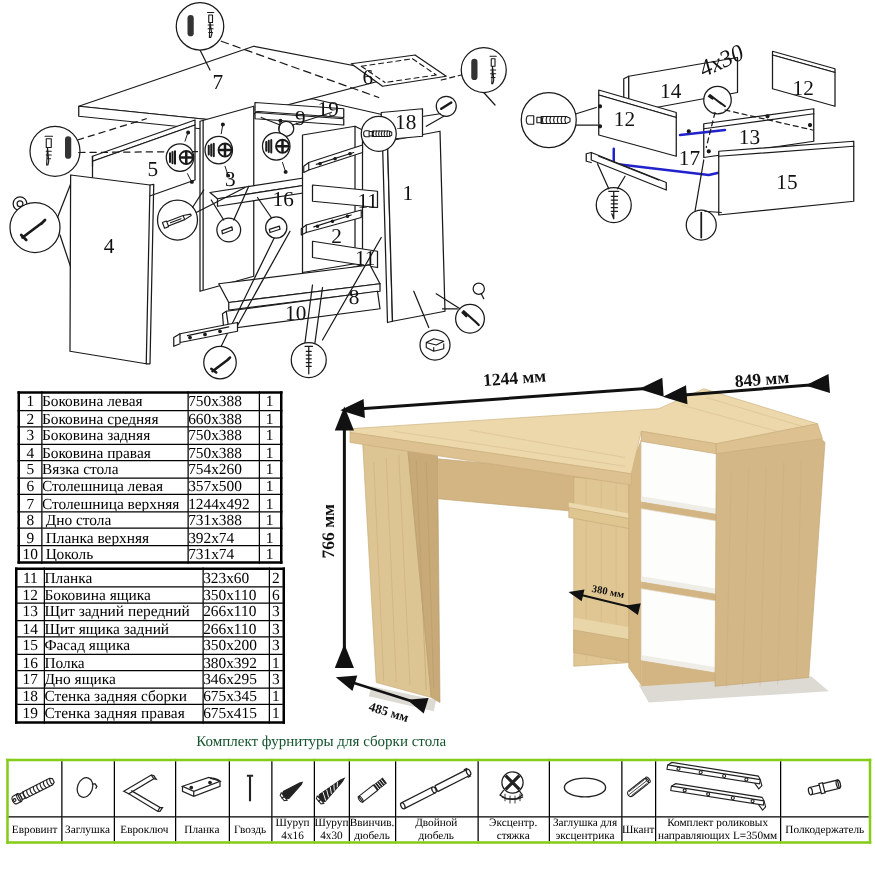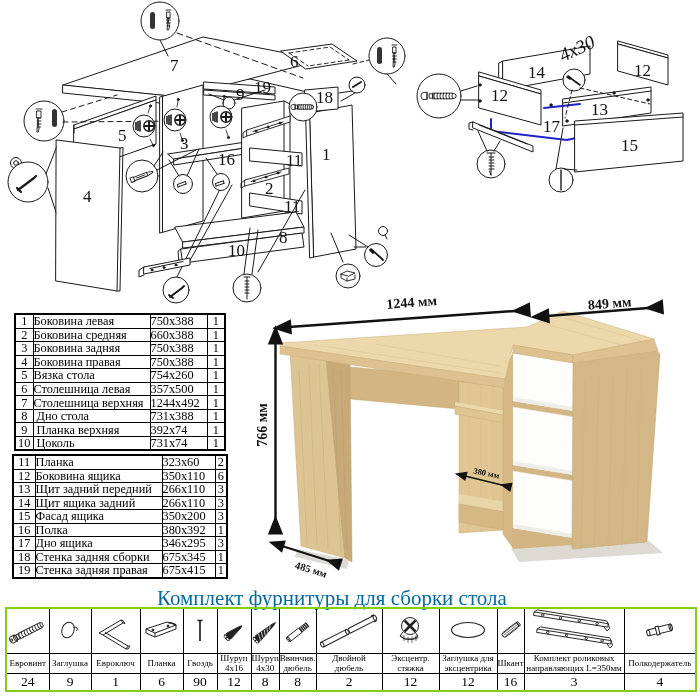--- a/index.html
+++ b/index.html
@@ -5,21 +5,21 @@
 #ta,#tb,#tc{position:absolute;border-collapse:collapse;table-layout:fixed}
 #ta td,#tb td,#tc td{border:1px solid #000;padding:0;overflow:hidden;white-space:nowrap}
 #ta{left:14px;top:313px;border:2px solid #000}
 #ta td{height:12.55px;line-height:12px;font-size:12.3px}
 #tb{left:12px;top:454px;border:2px solid #000}
 #tb td{height:12.5px;line-height:12px;font-size:12.3px}
 .n{text-align:center}
 .nm{padding-left:6px}
 .d{text-align:left}
 #tb .nm{text-align:left;padding-left:0}
-#title{position:absolute;left:157px;top:586px;font-size:21px;color:#0369a1}
+#title{position:absolute;left:157px;top:586px;font-size:12px;color:#14532d}
 #tc{left:5px;top:607px;border:2px solid #84cc16}
 #tc td{text-align:center;vertical-align:middle}
 #tc .ic svg{display:block;margin:0 auto}
 #tc .ic{height:44px}
 #tc .lbl{height:19px;font-size:9px;line-height:1.06}
 #tc .qty{height:15px;font-size:13.5px}
 #art,#desk{position:absolute}
 svg text{font-family:"Liberation Serif",serif}
 </style></head><body>
 <div id="c">
@@ -337,36 +337,20 @@
           <td class="lbl">Гвоздь</td>
           <td class="lbl">Шуруп<br>4x16</td>
           <td class="lbl">Шуруп<br>4x30</td>
           <td class="lbl">Ввинчив.<br>дюбель</td>
           <td class="lbl">Двойной<br>дюбель</td>
           <td class="lbl">Эксцентр.<br>стяжка</td>
           <td class="lbl">Заглушка для<br>эксцентрика</td>
           <td class="lbl">Шкант</td>
           <td class="lbl">Комплект роликовых<br>направляющих L=350мм</td>
           <td class="lbl">Полкодержатель</td>
-</tr>
-<tr class="qty">
-<td class="qty">24</td>
-          <td class="qty">9</td>
-          <td class="qty">1</td>
-          <td class="qty">6</td>
-          <td class="qty">90</td>
-          <td class="qty">12</td>
-          <td class="qty">8</td>
-          <td class="qty">8</td>
-          <td class="qty">2</td>
-          <td class="qty">12</td>
-          <td class="qty">12</td>
-          <td class="qty">16</td>
-          <td class="qty">3</td>
-          <td class="qty">4</td>
 </tr>
 </tbody>
     </table>
 
 <svg id="desk" style="left:255px;top:290px" width="445" height="310" viewBox="0 0 445 310">
 <defs>
 <marker id="ah" markerWidth="9" markerHeight="8" refX="7.5" refY="4" orient="auto">
           <path d="M0.5,4 L8.5,0.8 L8.5,7.2 Z" fill="#111"></path>
         </marker>
 </defs>

